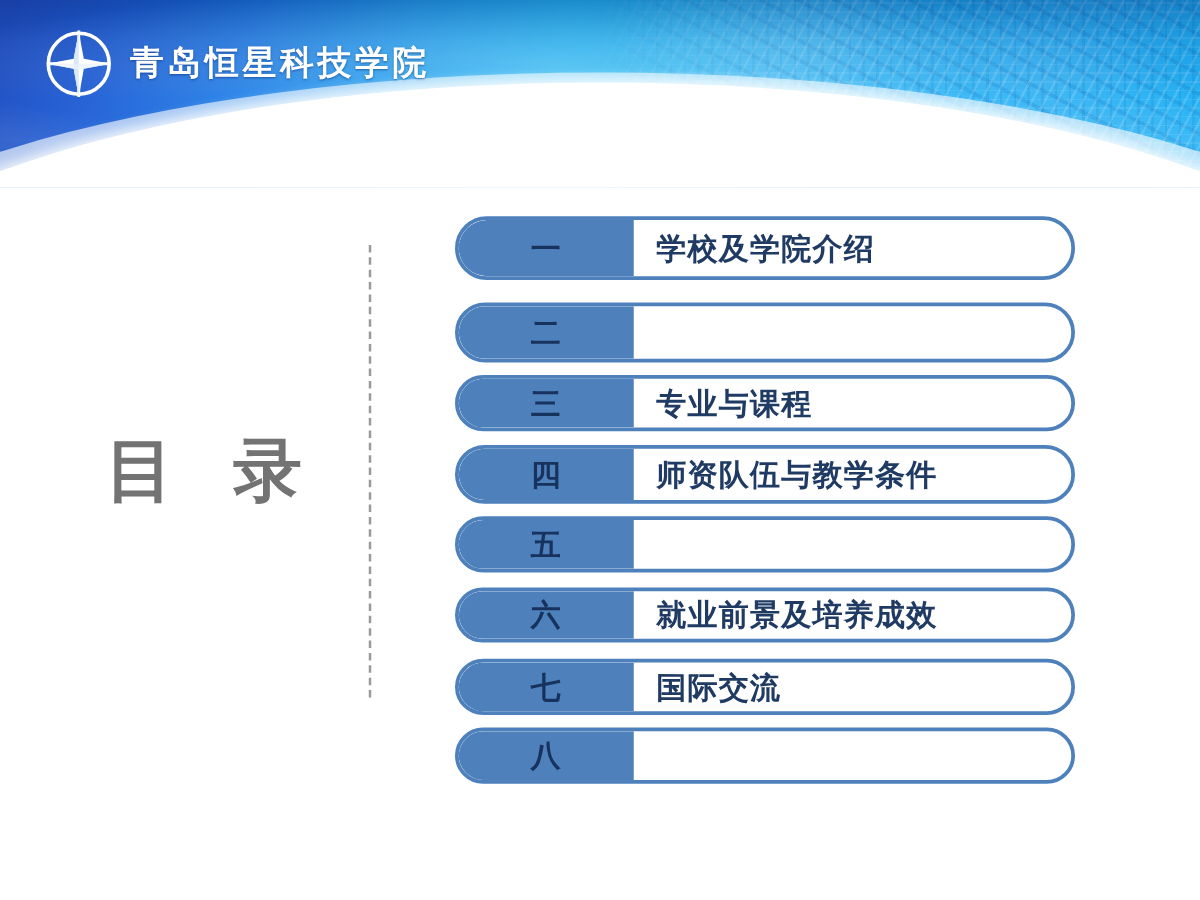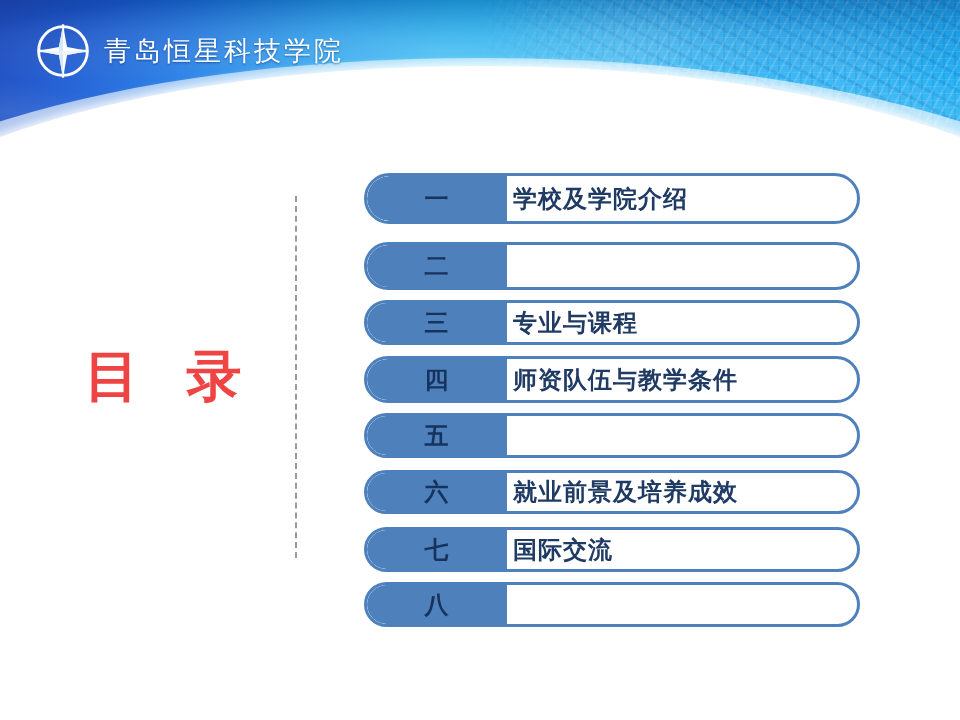--- a/index.html
+++ b/index.html
@@ -122,21 +122,21 @@
     flex: 0 0 58px;
   }
   #logo-text {
     display: flex;
     flex-direction: column;
     justify-content: center;
   }
   #logo-cn {
     font-family: "DejaVu Serif", "Liberation Serif", serif;
     font-size: 27px;
-    font-weight: normal;
+    font-weight: bold;
     color: #ffffff;
     letter-spacing: 3px;
     line-height: 1.12;
     text-shadow: 0 1px 2px rgba(0,40,110,0.55);
     white-space: nowrap;
   }
   #logo-en {
     font-family: "Liberation Sans", sans-serif;
     font-size: 8.4px;
     font-weight: bold;
@@ -151,21 +151,21 @@
   
   #toc-title {
     position: absolute;
     left: 58px;
     top: 340px;
     width: 210px;
     text-align: center;
     font-family: "DejaVu Serif", "Liberation Serif", serif;
     font-size: 55px;
     font-weight: bold;
-    color: #ef4444;
+    color: #737373;
     letter-spacing: 14px;
     text-indent: 14px;
     white-space: nowrap;
   }
 
   #toc-divider {
     position: absolute;
     left: 295px;
     top: 196px;
     width: 0px;
@@ -206,21 +206,21 @@
     font-size: 24px;
     font-weight: bold;
     color: #17325C;
     letter-spacing: 1px;
   }
 
   .toc-label {
     flex: 1 1 auto;
     display: flex;
     align-items: center;
-    padding-left: 6px;
+    padding-left: 18px;
     font-family: "DejaVu Serif", "Liberation Serif", serif;
     font-size: 24px;
     font-weight: bold;
     color: #1F3A63;
     letter-spacing: 1px;
     white-space: nowrap;
   }
 </style>
 </head>
 <body>

